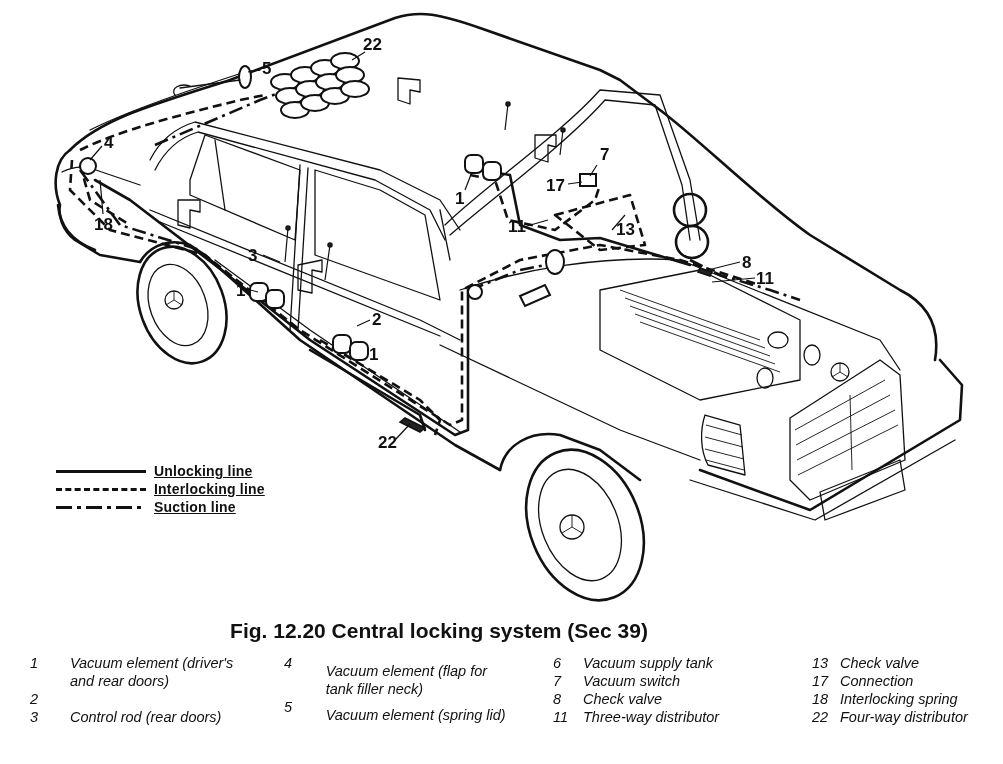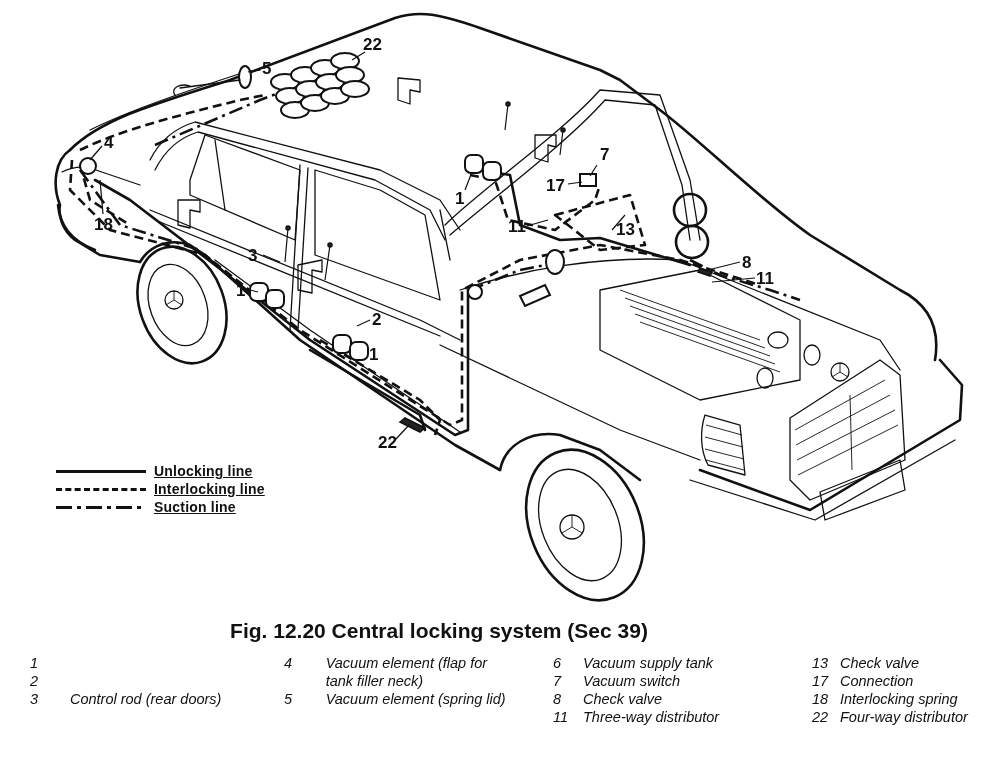--- a/index.html
+++ b/index.html
@@ -29,21 +29,21 @@
   #caption { position: absolute; left: 0; width: 820px; top: 619px; text-align: center;
              font-size: 21px; font-weight: bold; padding-left: 29px; }
 
   .key-col { position: absolute; top: 654px; }
   .key-item { display: flex; font-style: italic; font-size: 14.5px; line-height: 18px; }
   .key-num { width: 42px; padding-left: 0; }
   .key-text { }
   #key-col-1 { left: 30px; width: 230px; }
   #key-col-1 .key-text { width: 200px; }
   #key-col-2 { left: 284px; width: 230px; }
-  #key-col-2 .key-text { width: 190px; }
+  #key-col-2 .key-text { width: 190px; margin-top: 8px; }
   #key-col-3 { left: 553px; width: 240px; }
   #key-col-3 .key-num { width: 30px; }
   #key-col-4 { left: 812px; width: 190px; }
   #key-col-4 .key-num { width: 28px; }
 </style>
 </head>
 <body>
 
 <div id="figure">
 <svg viewBox="0 0 1003 610" xmlns="http://www.w3.org/2000/svg">
@@ -251,20 +251,21 @@
     <span class="legend-swatch sw-suction"></span>
     <span class="legend-label">Suction line</span>
   </div>
 </div>
 
 <div id="caption">Fig. 12.20 Central locking system (Sec 39)</div>
 
 <div class="key-col" id="key-col-1">
   <div class="key-item">
       <span class="key-num">1</span>
+      <span class="key-text">Vacuum element (driver's and rear doors)</span>
     </div>
   <div class="key-item">
       <span class="key-num">2</span>
     </div>
   <div class="key-item">
       <span class="key-num">3</span>
       <span class="key-text">Control rod (rear doors)</span>
     </div>
 </div>
 <div class="key-col" id="key-col-2">

